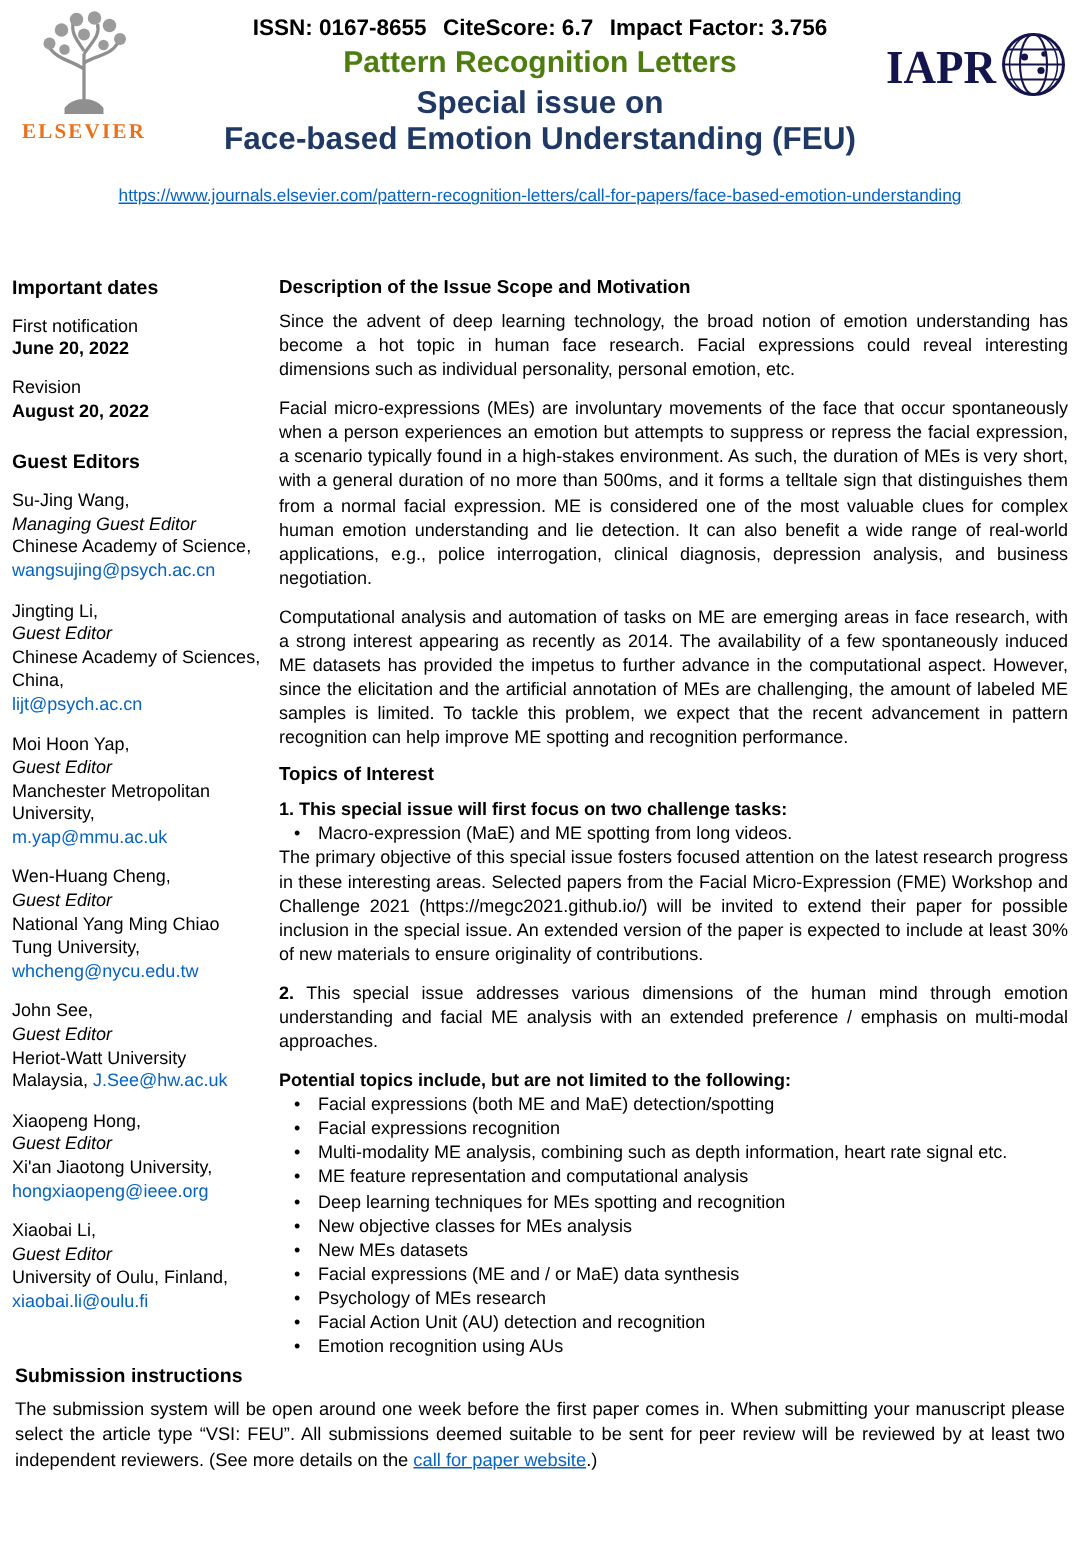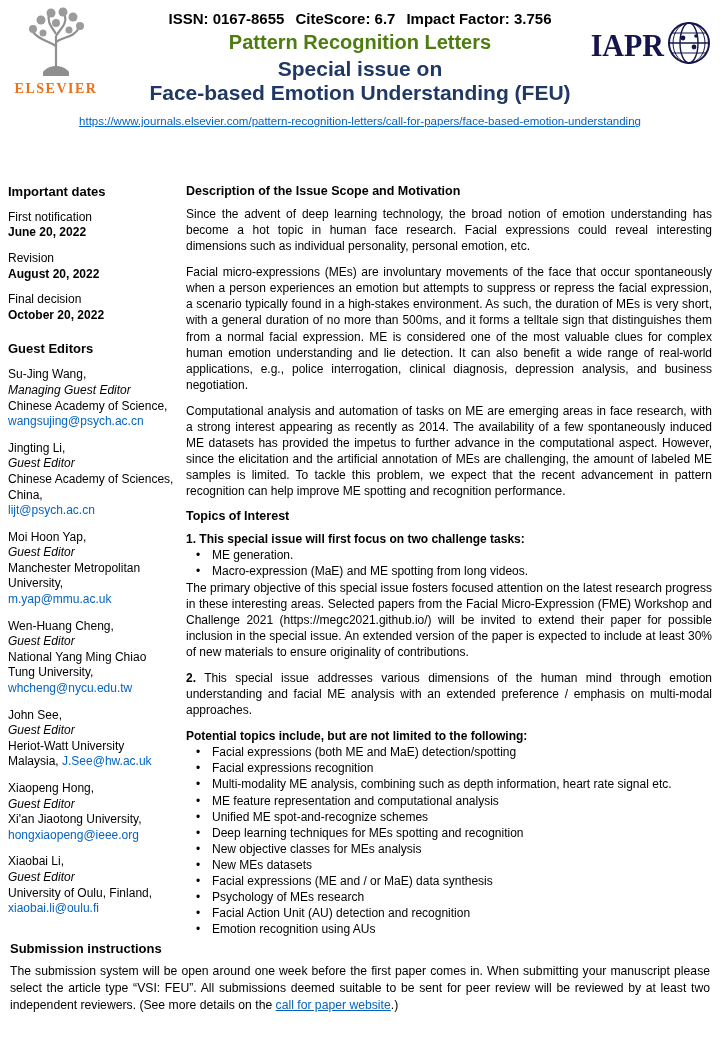--- a/index.html
+++ b/index.html
@@ -25,21 +25,21 @@
   }
   .iapr-word {
     font-family:"Liberation Serif", serif; font-weight:bold; font-size:30px;
     color:#15154d; letter-spacing:0px; transform:scaleY(1.05);
   }
   .header-center { margin-left:96px; margin-right:96px; text-align:center; }
   .topline { font-weight:bold; font-size:15px; padding-top:6px; display:flex; gap:11px; justify-content:center; }
   .journal-title { font-size:20px; font-weight:bold; color:#4d7c0f; margin-top:4px; line-height:1.1; }
   .subtitle1 { font-size:21px; font-weight:bold; color:#1f3864; margin-top:4px; line-height:1.15; }
   .subtitle2 { font-size:21px; font-weight:bold; color:#1f3864; line-height:1.15; }
-  .url-wrap { text-align:center; margin-top:6px; padding:0 60px; }
+  .url-wrap { text-align:center; margin-top:16px; padding:0 60px; }
   .url-link {
     color:#0563c1; text-decoration:underline; font-size:11.5px; cursor:pointer;
     word-break:break-all; line-height:1.4;
   }
 
   
   .columns { display:flex; margin-top:10px; }
   .sidebar { width:168px; flex:none; font-size:12px; line-height:1.3; }
   .main { flex:1; padding-left:10px; font-size:12px; }
 
@@ -145,24 +145,20 @@
       <div class="side-heading">Important dates</div>
 
       <div class="date-item">
         <div class="date-label">First notification</div>
         <div class="date-value">June 20, 2022</div>
       </div>
       <div class="date-item">
         <div class="date-label">Revision</div>
         <div class="date-value">August 20, 2022</div>
       </div>
-      <div class="date-item">
-        <div class="date-label">Final decision</div>
-        <div class="date-value">October 20, 2022</div>
-      </div>
 
       <div class="side-heading editors-heading">Guest Editors</div>
 
       <div class="editor">
         <div class="editor-name">Su-Jing Wang,</div>
         <div class="editor-role">Managing Guest Editor</div>
         <div class="editor-affil">Chinese Academy of Science,</div>
         <a class="editor-email block">wangsujing@psych.ac.cn</a>
       </div>
       <div class="editor">
@@ -209,34 +205,32 @@
       <div class="main-heading">Description of the Issue Scope and Motivation</div>
 
       <p>Since the advent of deep learning technology, the broad notion of emotion understanding has become a hot topic in human face research. Facial expressions could reveal interesting dimensions such as individual personality, personal emotion, etc.</p>
       <p>Facial micro-expressions (MEs) are involuntary movements of the face that occur spontaneously when a person experiences an emotion but attempts to suppress or repress the facial expression, a scenario typically found in a high-stakes environment. As such, the duration of MEs is very short, with a general duration of no more than 500ms, and it forms a telltale sign that distinguishes them from a normal facial expression. ME is considered one of the most valuable clues for complex human emotion understanding and lie detection. It can also benefit a wide range of real-world applications, e.g., police interrogation, clinical diagnosis, depression analysis, and business negotiation.</p>
       <p>Computational analysis and automation of tasks on ME are emerging areas in face research, with a strong interest appearing as recently as 2014. The availability of a few spontaneously induced ME datasets has provided the impetus to further advance in the computational aspect. However, since the elicitation and the artificial annotation of MEs are challenging, the amount of labeled ME samples is limited. To tackle this problem, we expect that the recent advancement in pattern recognition can help improve ME spotting and recognition performance.</p>
 
       <div class="main-heading topics-heading">Topics of Interest</div>
 
       <div class="challenge-head">1. This special issue will first focus on two challenge tasks:</div>
       <ul class="bullets">
-        <li>ME generation.</li>
         <li>Macro-expression (MaE) and ME spotting from long videos.</li>
       </ul>
       <p class="after-bullets">The primary objective of this special issue fosters focused attention on the latest research progress in these interesting areas. Selected papers from the Facial Micro-Expression (FME) Workshop and Challenge 2021 (https://megc2021.github.io/) will be invited to extend their paper for possible inclusion in the special issue. An extended version of the paper is expected to include at least 30% of new materials to ensure originality of contributions.</p>
 
       <p><span class="inline-bold">2.</span><span> This special issue addresses various dimensions of the human mind through emotion understanding and facial ME analysis with an extended preference / emphasis on multi-modal approaches.</span></p>
 
       <div class="potential-head">Potential topics include, but are not limited to the following:</div>
       <ul class="bullets">
         <li>Facial expressions (both ME and MaE) detection/spotting</li>
         <li>Facial expressions recognition</li>
         <li>Multi-modality ME analysis, combining such as depth information, heart rate signal etc.</li>
         <li>ME feature representation and computational analysis</li>
-        <li>Unified ME spot-and-recognize schemes</li>
         <li>Deep learning techniques for MEs spotting and recognition</li>
         <li>New objective classes for MEs analysis</li>
         <li>New MEs datasets</li>
         <li>Facial expressions (ME and / or MaE) data synthesis</li>
         <li>Psychology of MEs research</li>
         <li>Facial Action Unit (AU) detection and recognition</li>
         <li>Emotion recognition using AUs</li>
       </ul>
     </div>
   </div>

